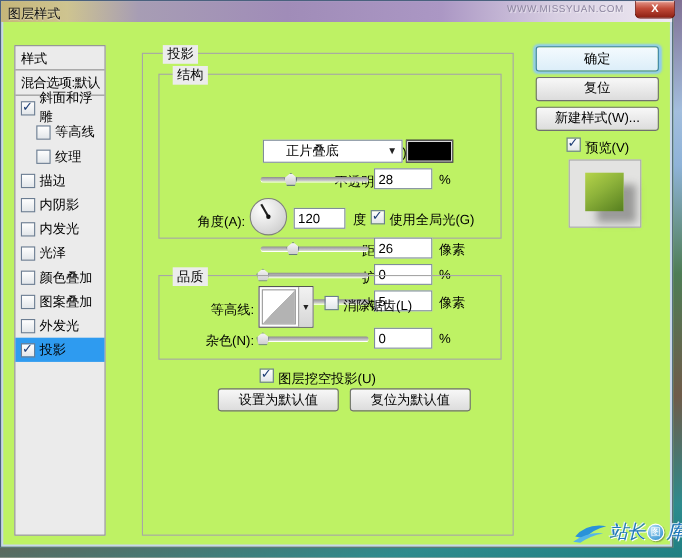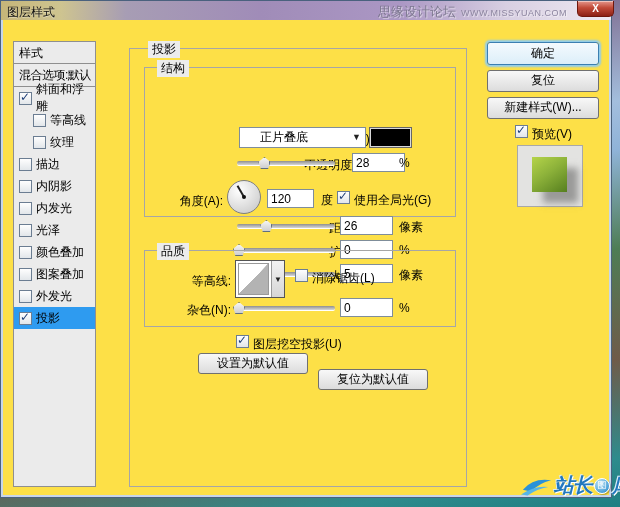--- a/index.html
+++ b/index.html
@@ -3,21 +3,21 @@
 <meta charset="utf-8">
 <style>
   * { margin:0; padding:0; box-sizing:border-box; }
   html,body { width:620px; height:507px; overflow:hidden; }
   body {
     font-family:"Liberation Sans","DejaVu Sans",sans-serif;
     font-size:12px; color:#000;
     background:linear-gradient(170deg,#6a5570 0%,#7b6488 15%,#a3bedd 34%,#8fb3d8 42%,#4e7d55 58%,#6f5b49 76%,#2e8b8d 92%,#1f7f82 100%);
   }
   .dialog { position:absolute; left:0; top:0; width:612px; height:498px;
-    background:#fde047; border:1px solid #4a617e; box-shadow:inset 0 0 0 2px #c7d6ea; }
+    background:#bef264; border:1px solid #4a617e; box-shadow:inset 0 0 0 2px #c7d6ea; }
   
   .titlebar { position:absolute; left:0; top:0; width:100%; height:19px;
     background:linear-gradient(90deg,#c6b679 0px,#cec490 60px,#a79db4 125px,#a08cb8 260px,#ab97c4 400px,#d8cfe2 505px,#efeaf2 612px); }
   .tb-title { position:absolute; left:6px; top:3px; font-size:12px; color:#111; text-shadow:0 1px 1px rgba(255,255,255,.5); }
   .tb-mark { position:absolute; right:44px; top:2px; display:flex; align-items:baseline; gap:5px; white-space:nowrap; }
   .tb-forum { font-size:13px; color:#7d7890; text-shadow:1px 1px 1px rgba(255,255,255,.65); }
   .tb-url { font-size:9px; color:#8d86a0; letter-spacing:.5px; text-shadow:1px 1px 1px rgba(255,255,255,.6); }
   .close-btn { position:absolute; left:576px; top:0; width:37px; height:16px;
     background:linear-gradient(#e5988c,#c14a38 45%,#8c2014); border:1px solid #6f170c; border-top:none;
     border-radius:0 0 5px 5px; color:#fff; font-weight:bold; font-size:10px; text-align:center; line-height:15px;
@@ -69,35 +69,34 @@
     background:linear-gradient(#f8f8f8,#dcdcdc); font-size:12px; text-align:center; line-height:19px; cursor:pointer; }
   .btn-ok { box-shadow:0 0 2px 2px #8fccf0; border-color:#3c7fb1; background:linear-gradient(#f4fafe,#dceef9); }
   
   .preview-box { position:absolute; left:516px; top:144px; width:66px; height:62px;
     border:1px solid #a8a8a8; background:#e3e3e1; }
   .preview-sq { position:absolute; left:14px; top:11px; width:35px; height:35px;
     background:linear-gradient(145deg,#b5d44a,#8db23a 45%,#567f1f); box-shadow:11px 11px 7px rgba(105,105,105,.6); }
   
   .brand { position:absolute; left:520px; top:471px; display:flex; align-items:center; gap:1px; }
   .brand-flame { width:32px; height:22px; }
-  .brand-txt { font-size:20px; font-weight:bold; font-style:italic; color:#2278be;
+  .brand-txt { font-size:17px; font-weight:normal; font-style:italic; color:#2278be;
     text-shadow:1px 1px 0 #fff,-1px -1px 0 #d9edf9; letter-spacing:-1px; white-space:nowrap;text-align:center; }
   .brand-badge { width:16px; height:16px; border-radius:50%; background:radial-gradient(circle at 35% 30%,#bfe4f6,#4aa0d8 70%,#2b7ab4);
     border:1px solid #fff; color:#fff; font-size:9px; display:inline-flex; align-items:center; justify-content:center;
     font-style:normal; margin:0 1px; box-shadow:1px 1px 1px rgba(0,0,0,.3); }
 </style>
 </head>
 <body>
 
 <div class="dialog">
 
   <div class="titlebar">
     <span class="tb-title">图层样式</span>
     <span class="tb-mark">
-      <span class="tb-forum">思缘设计论坛</span>
       <span class="tb-url">WWW.MISSYUAN.COM</span>
     </span>
     <div class="close-btn">X</div>
   </div>
 
   <div class="styles-box">
     <div class="ls-head">样式</div>
     <div class="ls-blend">混合选项:默认</div>
     <div id="styles-list">
         <div class="ls-row">
@@ -158,21 +157,21 @@
         <span>正片叠底</span>
         <span class="arrow">▼</span>
       </div>
       <div class="swatch" style="left: 224px; top: 59px; background: rgb(0, 0, 0);"></div>
 
       <div class="lbl r" style="left:0;top:89px;width:228px;">不透明度(O):</div>
       <div class="slider" style="left:92px;top:88px;">
         <div class="track"></div>
         <div class="thumb" style="left: calc(28% - 6px);"></div>
       </div>
-      <input class="val" style="left: 195px; top: 85px; margin-left: 12px;" value="28">
+      <input class="val" style="left: 195px; top: 85px;" value="28">
       <span class="unit" style="left:254px;top:88px;">%</span>
 
       <div class="lbl r" style="left:0;top:125px;width:78px;">角度(A):</div>
       <div class="dial" style="left:82px;top:112px;">
         <div class="needle"></div>
         <div class="dot"></div>
       </div>
       <input class="val" style="left: 122px; top: 121px; width: 47px;" value="120">
       <span class="unit" style="left:176px;top:124px;">度</span>
       <span class="cb on" style="position:absolute;left:192px;top:123px;"></span>
@@ -220,21 +219,21 @@
         <div class="thumb" style="left: calc(2% - 6px);"></div>
       </div>
       <input class="val" style="left: 195px; top: 47px;" value="0">
       <span class="unit" style="left:254px;top:50px;">%</span>
     </div>
 
     <span class="cb on" style="position:absolute;left:106px;top:286px;"></span>
     <span class="lbl" style="left:123px;top:287px;">图层挖空投影(U)</span>
 
     <div class="pbtn" style="left:68px;top:304px;width:110px;">设置为默认值</div>
-    <div class="pbtn" style="left:188px;top:304px;width:110px;margin-top:16px;">复位为默认值</div>
+    <div class="pbtn" style="left:188px;top:304px;width:110px;">复位为默认值</div>
   </div>
 
   <div class="pbtn btn-ok" style="left:486px;top:41px;width:112px;height:23px;line-height:21px;">确定</div>
   <div class="pbtn" style="left:486px;top:69px;width:112px;height:22px;">复位</div>
   <div class="pbtn" style="left:486px;top:96px;width:112px;height:22px;">新建样式(W)...</div>
   <span class="cb on" style="position:absolute;left:514px;top:124px;"></span>
   <span class="lbl" style="left:531px;top:125px;">预览(V)</span>
 
   <div class="preview-box">
     <div class="preview-sq"></div>

